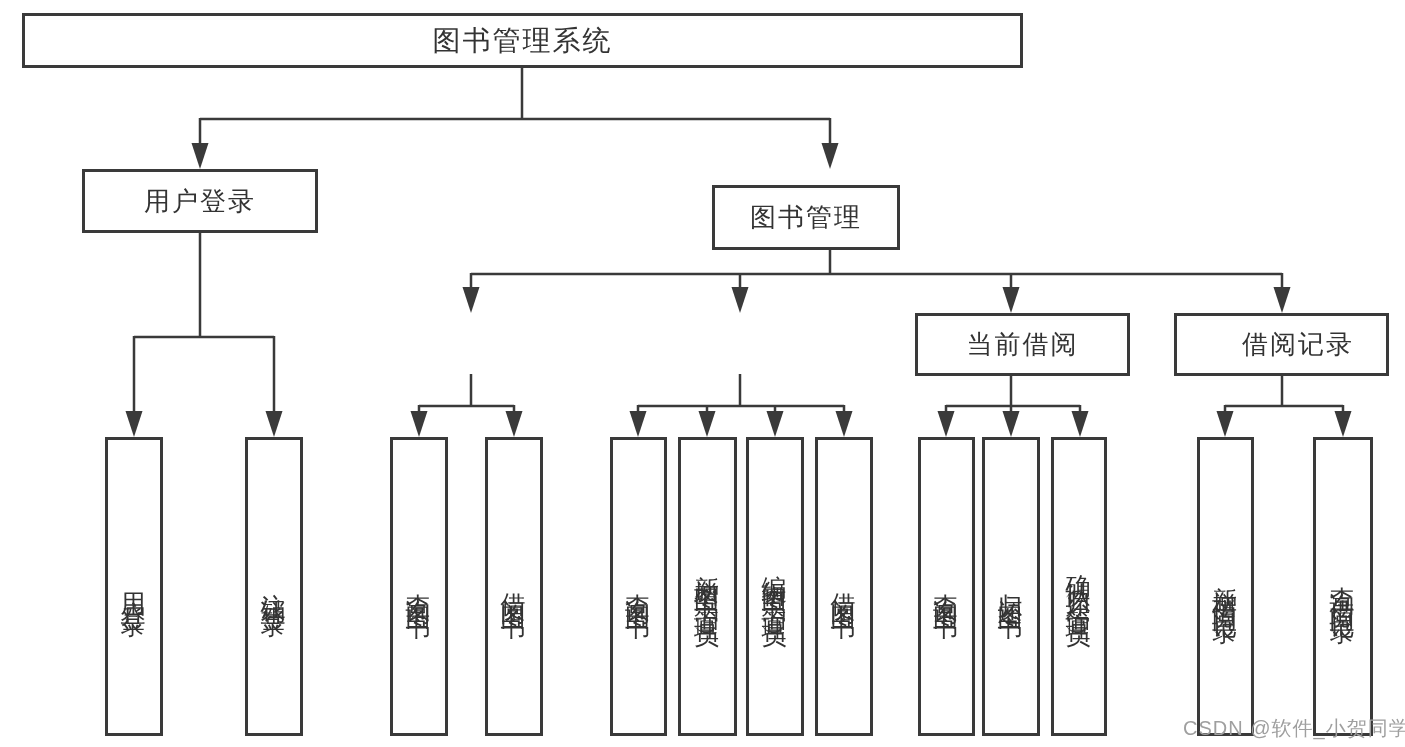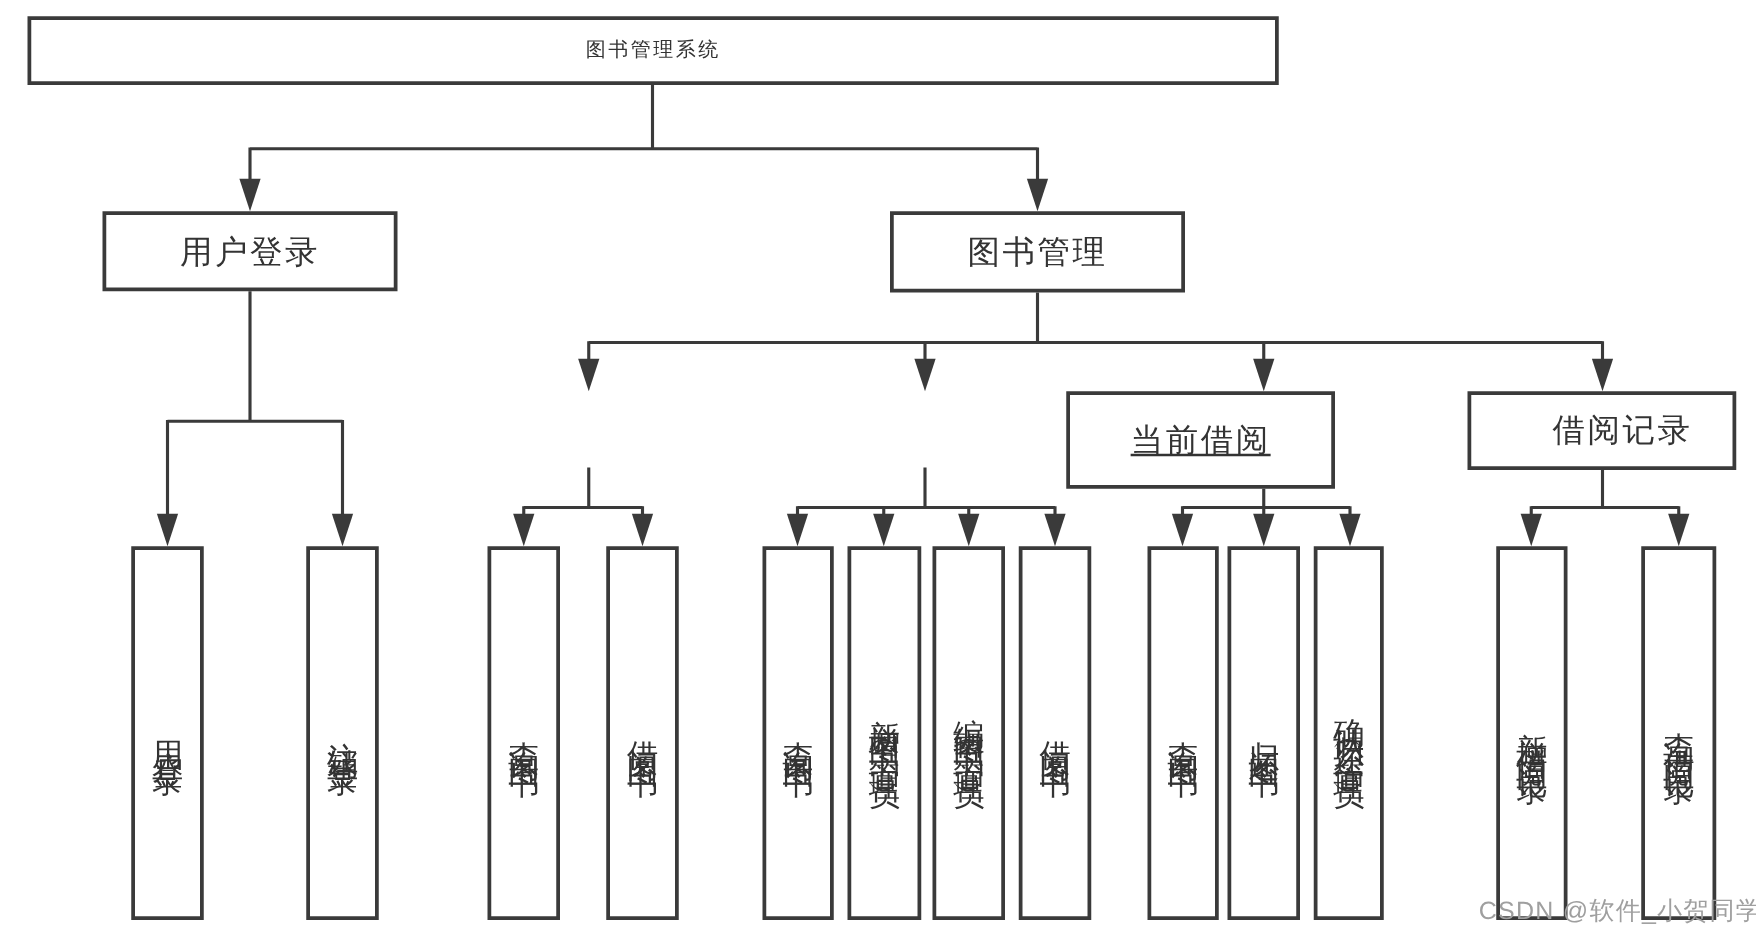--- a/index.html
+++ b/index.html
@@ -24,21 +24,21 @@
   .connectors .ah{fill:var(--line);stroke:none;}
   .box{
     position:absolute;
     box-sizing:border-box;
     background:var(--box-bg);
     border:3px solid var(--box-border);
     display:flex;align-items:center;justify-content:center;
     letter-spacing:2px;
     white-space:nowrap;
   }
-  .box.root{font-size:16px;}
+  .box.root{font-size:28px;}
   .box.mid{font-size:26px;}
   .box.leaf{
     writing-mode:vertical-rl;
     text-orientation:upright;
     font-size:25px;
     letter-spacing:7px;
     white-space:normal;
   }
   .watermark{
     position:absolute;
@@ -89,23 +89,23 @@
       <path d="M1002.5 411 L1019.5 411 L1011 437 Z"></path>
       <path d="M1071.5 411 L1088.5 411 L1080 437 Z"></path>
       <path d="M1216.5 411 L1233.5 411 L1225 437 Z"></path>
       <path d="M1334.5 411 L1351.5 411 L1343 437 Z"></path>
     </g>
   </svg>
 
   <div class="box root" style="left:22px;top:13px;width:1001px;height:55px;">图书管理系统</div>
 
   <div class="box mid" style="left:82px;top:169px;width:236px;height:64px;">用户登录</div>
-  <div class="box mid" style="left:712px;top:169px;width:236px;height:65px;">图书管理</div>
+  <div class="box mid" style="left:712px;top:185px;width:188px;height:65px;">图书管理</div>
 
-  <div class="box mid" style="left:853px;top:313px;width:215px;height:78px;text-decoration:underline;">当前借阅</div>
+  <div class="box mid" style="left:915px;top:313px;width:215px;height:63px;">当前借阅</div>
   <div class="box mid" style="left:1174px;top:313px;width:215px;height:63px;padding-left:33px;">借阅记录</div>
 
   <div class="box leaf" style="left:105px;top:437px;width:58px;height:299px;">用户登录</div>
   <div class="box leaf" style="left:245px;top:437px;width:58px;height:299px;">注销登录</div>
 
   <div class="box leaf" style="left:390px;top:437px;width:58px;height:299px;">查询图书</div>
   <div class="box leaf" style="left:485px;top:437px;width:58px;height:299px;">借阅图书</div>
 
   <div class="box leaf" style="left:610px;top:437px;width:57px;height:299px;">查询图书</div>
   <div class="box leaf" style="left:678px;top:437px;width:59px;height:299px;">新增图书（管理员）</div>

